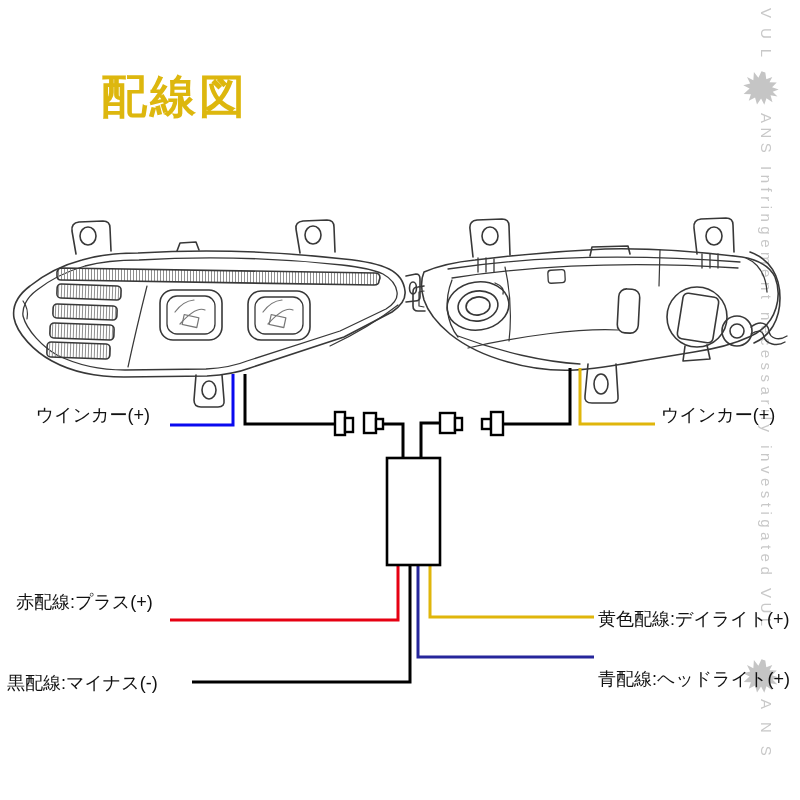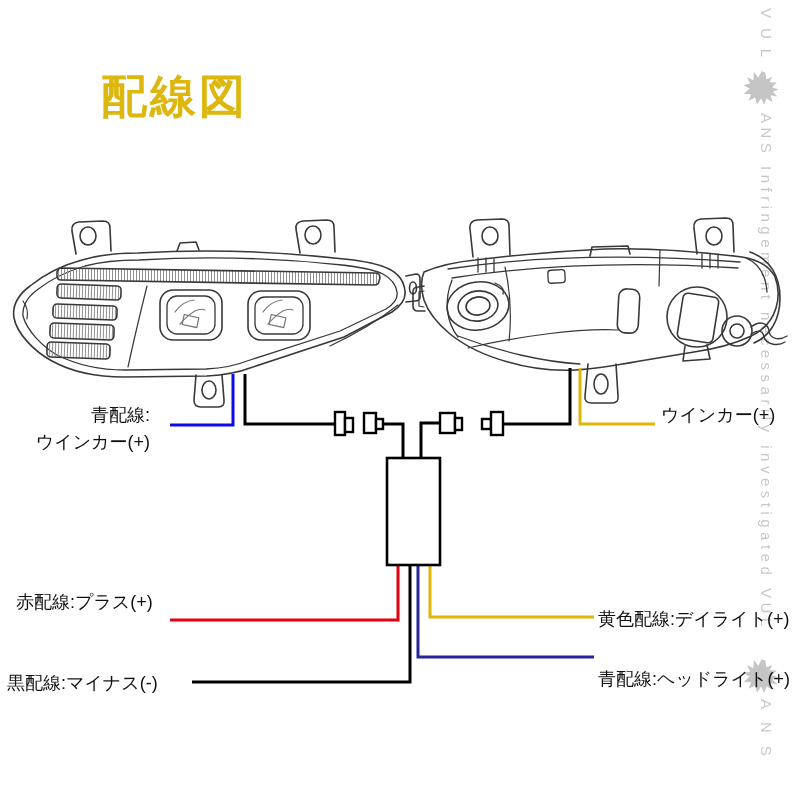--- a/index.html
+++ b/index.html
@@ -164,21 +164,20 @@
       <rect x="455" y="418" width="7" height="12"></rect>
       <rect x="482" y="419" width="9" height="10"></rect>
       <rect x="491" y="412" width="12" height="23"></rect>
     </g>
 
     <rect x="387" y="458" width="53" height="107" fill="#ffffff" stroke-width="2.6" stroke="#000000"></rect>
   </g>
 </svg>
 
 <div class="jp" id="lbl-left-turn">
-    <div>青配線:</div>
     <div>ウインカー(+)</div>
   </div>
 <div class="jp" id="lbl-right-turn">
     <div>ウインカー(+)</div>
   </div>
 <div class="jp" id="lbl-plus">赤配線:プラス(+)</div>
 <div class="jp" id="lbl-minus">黒配線:マイナス(-)</div>
 <div class="jp" id="lbl-daylight">黄色配線:デイライト(+)</div>
 <div class="jp" id="lbl-headlight">青配線:ヘッドライト(+)</div>
 

